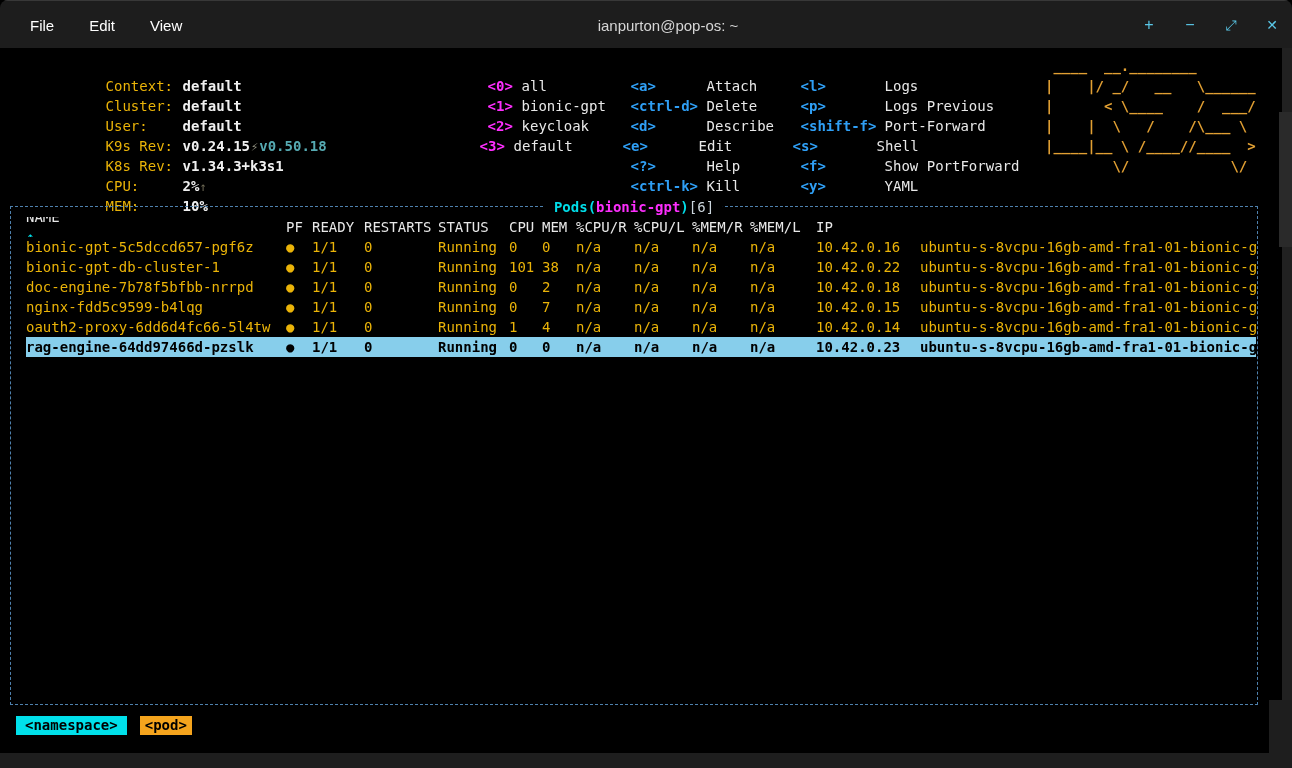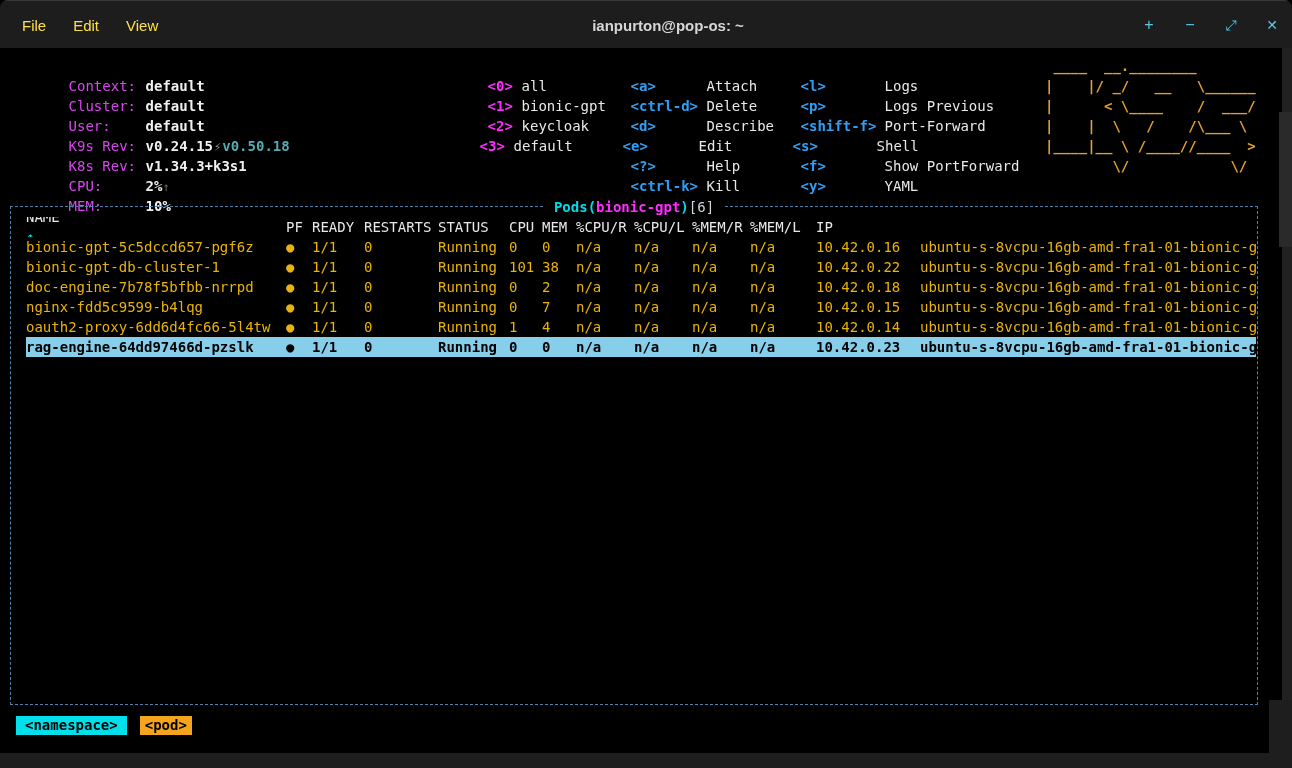--- a/index.html
+++ b/index.html
@@ -6,33 +6,33 @@
   html,body { width:1292px; height:768px; background:#000; overflow:hidden; }
   .window { position:relative; width:1292px; height:768px; background:#000;
             border-radius:8px 8px 0 0; overflow:hidden;
             font-family:"DejaVu Sans Mono", monospace; }
 
   
   .headerbar { position:absolute; top:0; left:0; width:1292px; height:48px;
                background:#1d1d1d; border-top:1px solid #383838;
                font-family:"Liberation Sans", sans-serif; }
   .menus { position:absolute; left:22px; top:0; height:48px; display:flex; align-items:center; gap:27px; }
-  .menu-item { color:#fde047; font-size:15px; cursor:default; }
+  .menu-item { color:#ffffff; font-size:15px; cursor:default;margin-left:8px; }
   .win-title { position:absolute; left:0; right:0; top:0; height:48px; display:flex;
                align-items:center; justify-content:center; color:#d6d6d6;
-               font-size:15px; font-weight:bold; pointer-events:none;margin-left:44px; }
+               font-size:15px; font-weight:normal; pointer-events:none;margin-left:44px; }
   .winbtns { position:absolute; right:12px; top:0; height:48px; display:flex; align-items:center; gap:25px; }
   .winbtn { color:#5ac8e8; font-size:16px; width:16px; text-align:center; cursor:default; }
   .winbtn.max { font-size:14px; }
   .winbtn.close { font-size:14px; }
 
   
   .mono { font-family:"DejaVu Sans Mono", monospace; font-size:14px; line-height:20px; }
   .hline { position:absolute; height:20px; white-space:pre; }
-  .ilabel { display:inline-block; width:77px; color:#d946ef; }
+  .ilabel { display:inline-block; width:77px; color:#eab308;margin-left:37px; }
   .ival   { color:#f0f0f0; font-weight:bold; }
   .bolt   { color:#8a8a7a; font-size:12px; padding:0 1px; }
   .upg    { color:#56aab2; font-weight:bold; }
   .dimarrow { color:#6f6a55; font-size:12px; }
   .nskey  { display:inline-block; width:34px; color:#fd2efd; font-weight:bold; }
   .akey   { display:inline-block; width:76px; color:#2f9ff5; font-weight:bold; }
   .vkey   { display:inline-block; width:84px; color:#2f9ff5; font-weight:bold; }
   .desc   { color:#e8e8e8; }
   .logo-line { position:absolute; left:1045px; white-space:pre; color:#e2a033; font-weight:bold; }
 

